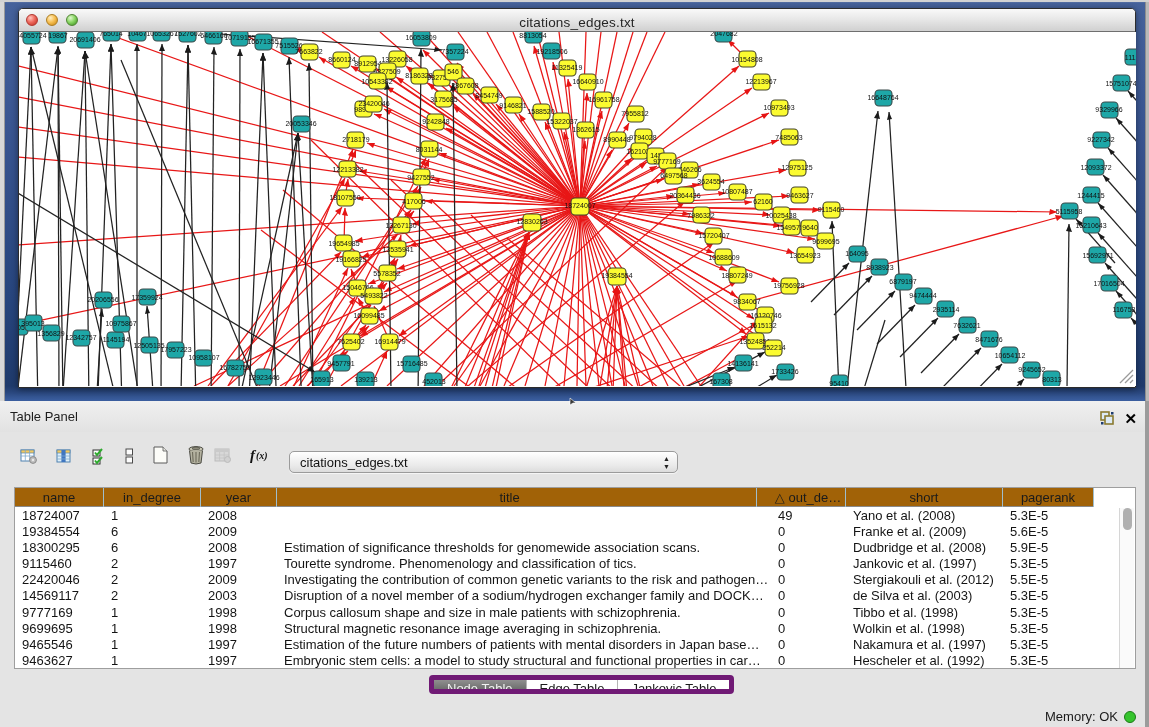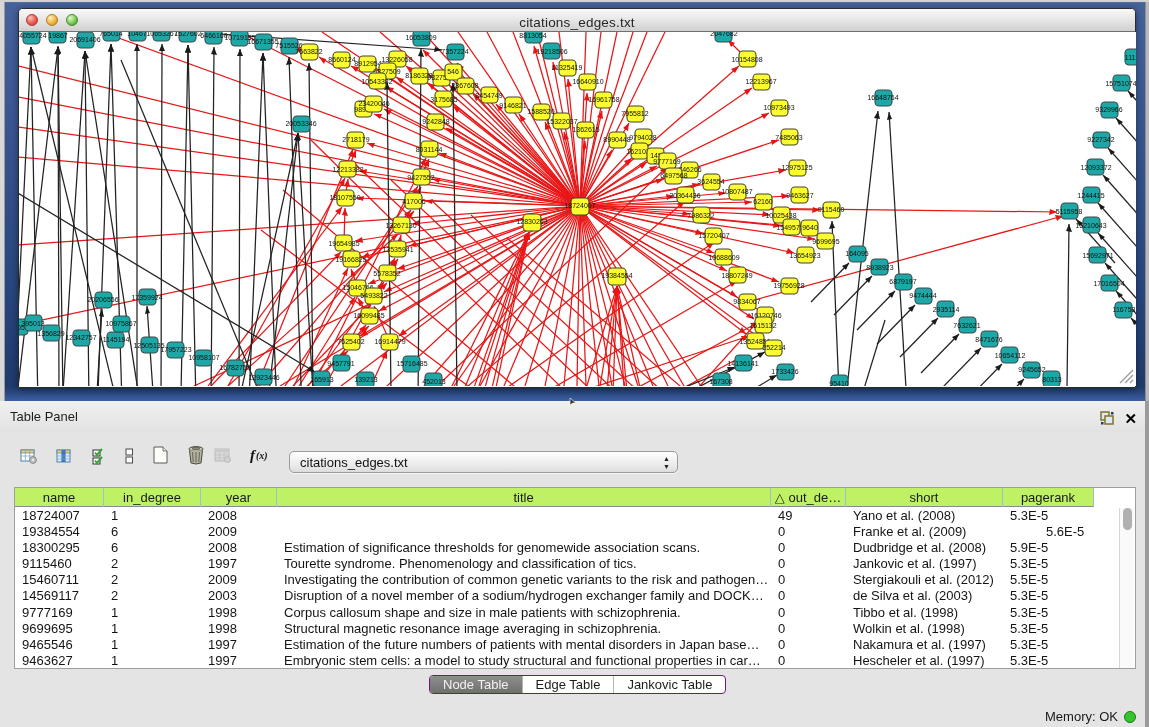--- a/index.html
+++ b/index.html
@@ -23,30 +23,30 @@
 .panel{position:absolute;left:0;top:401px;width:1149px;height:326px;background:#e4e4e4}
 .phead{position:absolute;left:0;top:0;width:100%;height:31px;background:linear-gradient(180deg,#f0f0f0,#e2e2e2)}
 .phead .t{position:absolute;left:10px;top:8px;font-size:13px;color:#1e1e1e}
 .px{position:absolute;top:9px;font-size:15px;color:#000;font-weight:bold}
 .toolbar{position:absolute;left:0;top:31px;width:100%;height:50px}
 .combo{position:absolute;left:289px;top:19px;width:389px;height:22px;border:1px solid #9b9b9b;border-radius:5px;
  background:linear-gradient(180deg,#ffffff,#e9e9e9 70%,#dcdcdc);box-shadow:0 1px 1px rgba(255,255,255,.7)}
 .combo .txt{position:absolute;left:10px;top:3px;font-size:13px;color:#111}
 .combo .st{position:absolute;right:7px;top:3px;font-size:7px;color:#222;line-height:8px;text-align:center}
 .tbl{position:absolute;left:14px;top:86px;width:1122px;height:182px;background:#fff;border:1px solid #9e9e9e}
-.thead{position:absolute;left:0;top:0;width:1079px;height:19px;background:#bef264;border-bottom:1px solid #8a8a8a}
+.thead{position:absolute;left:0;top:0;width:1079px;height:19px;background:#a16207;border-bottom:1px solid #8a8a8a}
 .hc{position:absolute;top:0;height:19px;border-right:1px solid #9fbecd;font-size:13px;color:#1b1b1b;
  text-align:center;line-height:19px;overflow:hidden}
 .tbody{position:absolute;left:0;top:20px;width:1079px}
 .tr{position:relative;height:16.1px;overflow:hidden}
 .c{position:absolute;top:0;height:16px;font-size:13px;color:#141414;line-height:16px;padding-left:7px;
  overflow:hidden;white-space:nowrap}
 .vsb{position:absolute;right:1px;top:20px;width:15px;height:160px;background:#fafafa;border-left:1px solid #d6d6d6}
 .vsb .th{position:absolute;left:3px;top:0px;width:9px;height:22px;border-radius:5px;background:#b0b0b0}
-.tabs{position:absolute;left:429px;top:274px;height:19px;display:flex;border:1px solid #701a75;border-radius:4px;overflow:hidden;background:#fff}
+.tabs{position:absolute;left:429px;top:274px;height:19px;display:flex;border:5px solid #701a75;border-radius:4px;overflow:hidden;background:#fff}
 .tab{font-size:13px;line-height:18px;padding:0 13px;color:#1c1c1c;border-right:1px solid #b5b5b5}
 .tab.sel{background:linear-gradient(180deg,#8f8f8f,#6f6f6f);color:#f2f2f2}
 .tab:last-child{border-right:none}
 .status{position:absolute;right:13px;top:308px;font-size:13px;color:#1a1a1a}
 .dot{display:inline-block;width:12px;height:12px;border-radius:50%;background:#35c42d;border:1px solid #1d7a18;vertical-align:-2px;margin-left:6px}
 .bstrip{position:absolute;right:0;top:401px;width:4px;height:326px;background:#9b9b9b}
 </style></head><body>
 <div class="app">
  <div class="desktop"></div>
  <div class="lstrip"></div>
@@ -854,62 +854,62 @@
     <div class="combo">
           <span class="txt">citations_edges.txt</span>
       <span class="st">▲<br>▼</span>
         </div>
   </div>
   <div class="tbl">
     <div class="thead">
           <div class="hc" style="left:0px;width:89px">name</div>
           <div class="hc" style="left:89px;width:97px">in_degree</div>
           <div class="hc" style="left:186px;width:76px">year</div>
-          <div class="hc" style="left:262px;width:494px">title</div>
+          <div class="hc" style="left:248px;width:494px">title</div>
           <div class="hc" style="left:756px;width:75px">△ out_de…</div>
           <div class="hc" style="left:831px;width:157px">short</div>
           <div class="hc" style="left:988px;width:91px">pagerank</div>
         </div>
     <div class="tbody">
           <div class="tr">
             <div class="c" style="left:0px;width:89px">18724007</div>
             <div class="c" style="left:89px;width:97px">1</div>
             <div class="c" style="left:186px;width:76px">2008</div>
             <div class="c" style="left:756px;width:75px">49</div>
             <div class="c" style="left:831px;width:157px">Yano et al. (2008)</div>
             <div class="c" style="left:988px;width:91px">5.3E-5</div>
           </div>
           <div class="tr">
             <div class="c" style="left:0px;width:89px">19384554</div>
             <div class="c" style="left:89px;width:97px">6</div>
             <div class="c" style="left:186px;width:76px">2009</div>
             <div class="c" style="left:756px;width:75px">0</div>
             <div class="c" style="left:831px;width:157px">Franke et al. (2009)</div>
-            <div class="c" style="left:1024px;width:91px">5.6E-5</div>
+            <div class="c" style="left:988px;width:91px">5.6E-5</div>
           </div>
           <div class="tr">
             <div class="c" style="left:0px;width:89px">18300295</div>
             <div class="c" style="left:89px;width:97px">6</div>
             <div class="c" style="left:186px;width:76px">2008</div>
             <div class="c" style="left:262px;width:494px">Estimation of significance thresholds for genomewide association scans.</div>
             <div class="c" style="left:756px;width:75px">0</div>
             <div class="c" style="left:831px;width:157px">Dudbridge et al. (2008)</div>
             <div class="c" style="left:988px;width:91px">5.9E-5</div>
           </div>
           <div class="tr">
             <div class="c" style="left:0px;width:89px">9115460</div>
             <div class="c" style="left:89px;width:97px">2</div>
             <div class="c" style="left:186px;width:76px">1997</div>
             <div class="c" style="left:262px;width:494px">Tourette syndrome. Phenomenology and classification of tics.</div>
             <div class="c" style="left:756px;width:75px">0</div>
             <div class="c" style="left:831px;width:157px">Jankovic et al. (1997)</div>
             <div class="c" style="left:988px;width:91px">5.3E-5</div>
           </div>
           <div class="tr">
-            <div class="c" style="left:0px;width:89px">15460711</div>
+            <div class="c" style="left:0px;width:89px">22420046</div>
             <div class="c" style="left:89px;width:97px">2</div>
             <div class="c" style="left:186px;width:76px">2009</div>
             <div class="c" style="left:262px;width:494px">Investigating the contribution of common genetic variants to the risk and pathogen…</div>
             <div class="c" style="left:756px;width:75px">0</div>
             <div class="c" style="left:831px;width:157px">Stergiakouli et al. (2012)</div>
             <div class="c" style="left:988px;width:91px">5.5E-5</div>
           </div>
           <div class="tr">
             <div class="c" style="left:0px;width:89px">14569117</div>
             <div class="c" style="left:89px;width:97px">2</div>
@@ -945,21 +945,21 @@
             <div class="c" style="left:756px;width:75px">0</div>
             <div class="c" style="left:831px;width:157px">Nakamura et al. (1997)</div>
             <div class="c" style="left:988px;width:91px">5.3E-5</div>
           </div>
           <div class="tr">
             <div class="c" style="left:0px;width:89px">9463627</div>
             <div class="c" style="left:89px;width:97px">1</div>
             <div class="c" style="left:186px;width:76px">1997</div>
             <div class="c" style="left:262px;width:494px">Embryonic stem cells: a model to study structural and functional properties in car…</div>
             <div class="c" style="left:756px;width:75px">0</div>
-            <div class="c" style="left:831px;width:157px">Hescheler et al. (1997)</div>
+            <div class="c" style="left:831px;width:157px">Hescheler et al. (1992)</div>
             <div class="c" style="left:988px;width:91px">5.3E-5</div>
           </div>
         </div>
     <div class="vsb">
           <div class="th"></div>
         </div>
   </div>
   <div class="tabs">
         <div class="tab sel">Node Table</div>
         <div class="tab">Edge Table</div>

